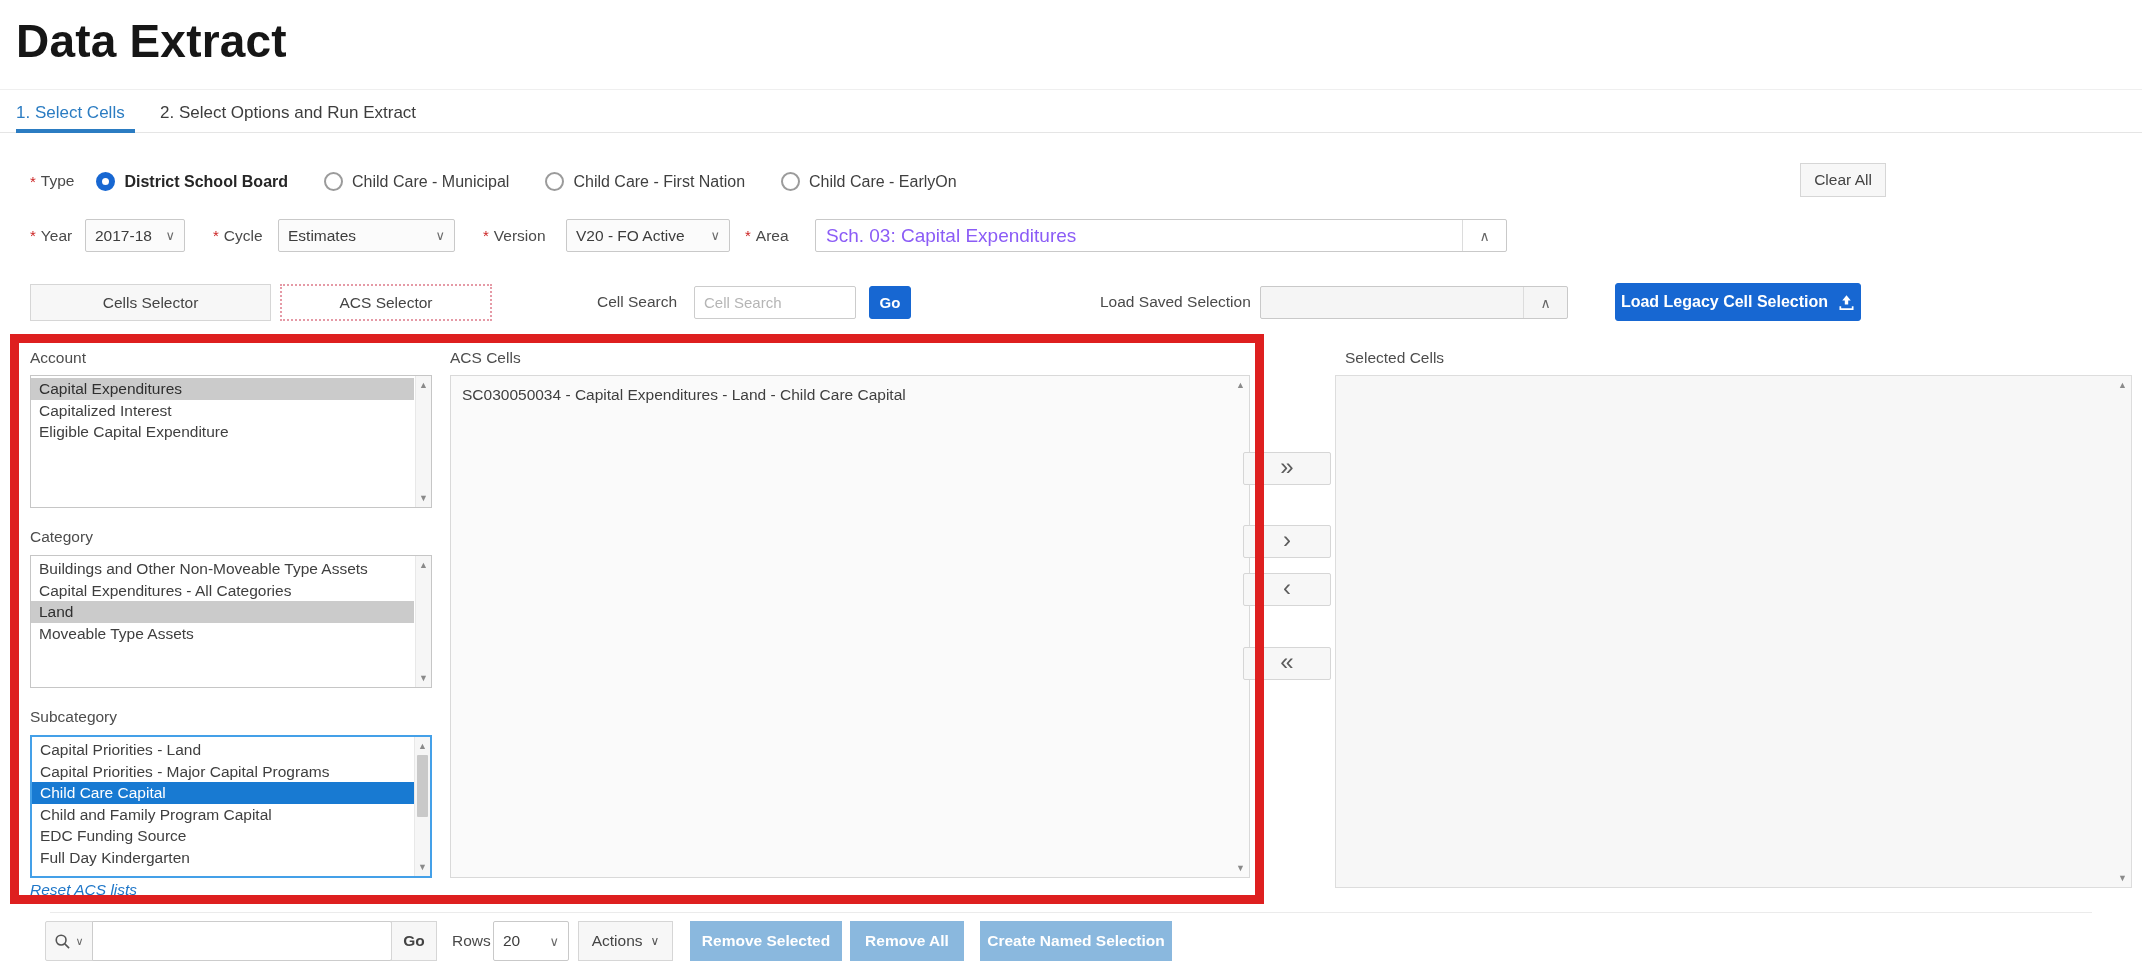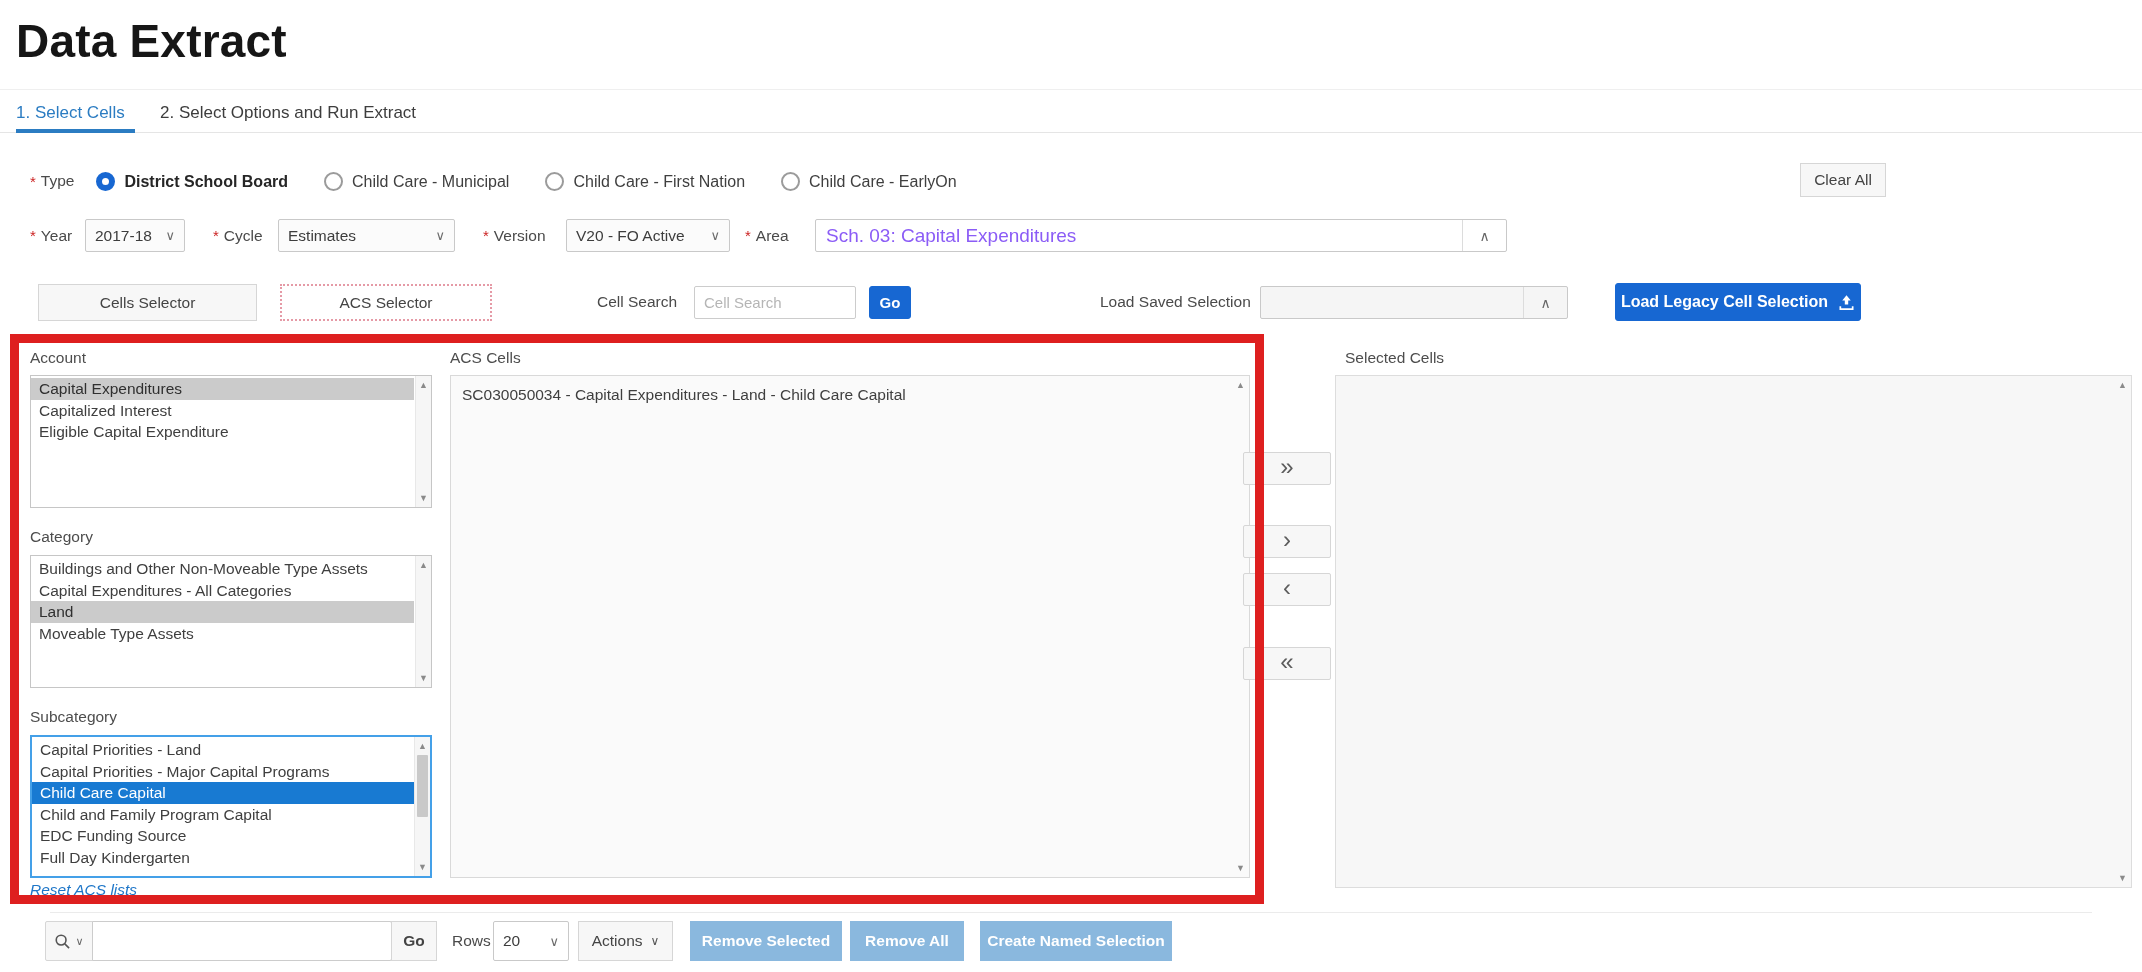--- a/index.html
+++ b/index.html
@@ -157,21 +157,21 @@
     <span class="req">*</span>
     <span class="flabel">Area</span>
   </div>
   <div class="abs combo" style="left:815px; top:219px; width:692px">
     <span class="combo-text">Sch. 03: Capital Expenditures</span>
     <span class="combo-btn">
         <span>∧</span>
       </span>
   </div>
 
-  <div class="abs btn sel-row-btn" style="left:38px; width:219px">Cells Selector</div>
+  <div class="abs btn sel-row-btn" style="left:30px; width:241px">Cells Selector</div>
   <div class="abs btn sel-row-btn acs-btn" style="left:280px; width:212px">ACS Selector</div>
   <div class="abs flabel" style="left:597px; top:293px">Cell Search</div>
   <input class="abs cellsearch-input" style="left: 694px;" placeholder="Cell Search">
   <div class="abs btn btn-primary go-btn">Go</div>
   <div class="abs flabel" style="left:1100px; top:293px">Load Saved Selection</div>
   <div class="abs combo lss-combo">
     <span class="combo-text"></span>
     <span class="combo-btn">
         <span>∧</span>
       </span>

